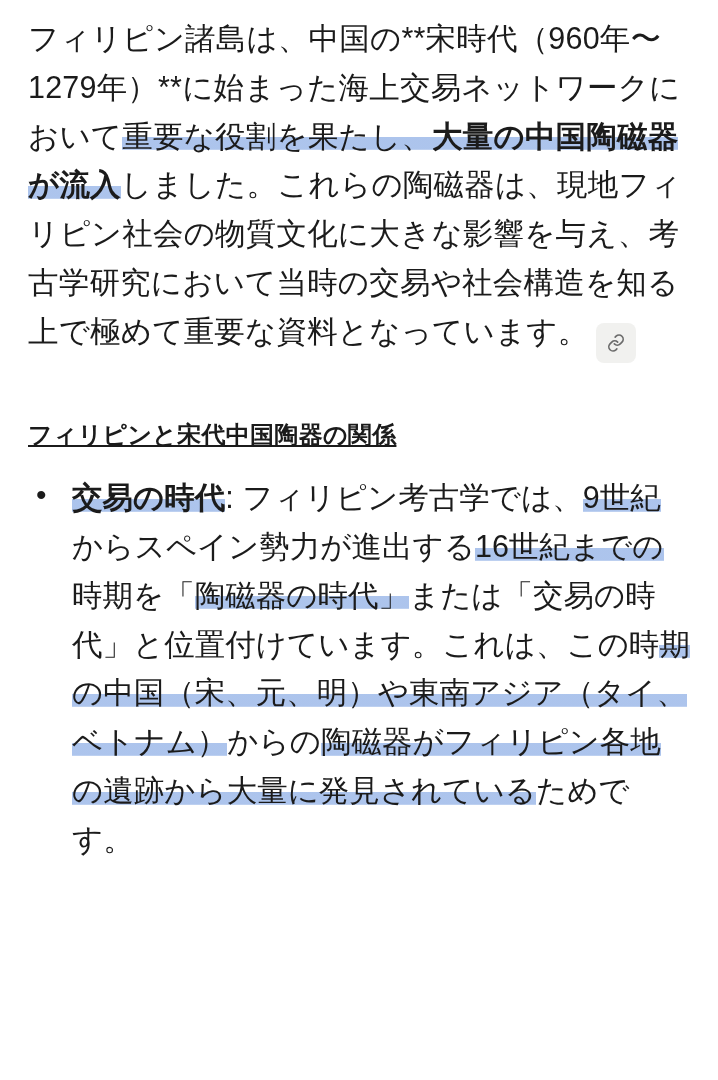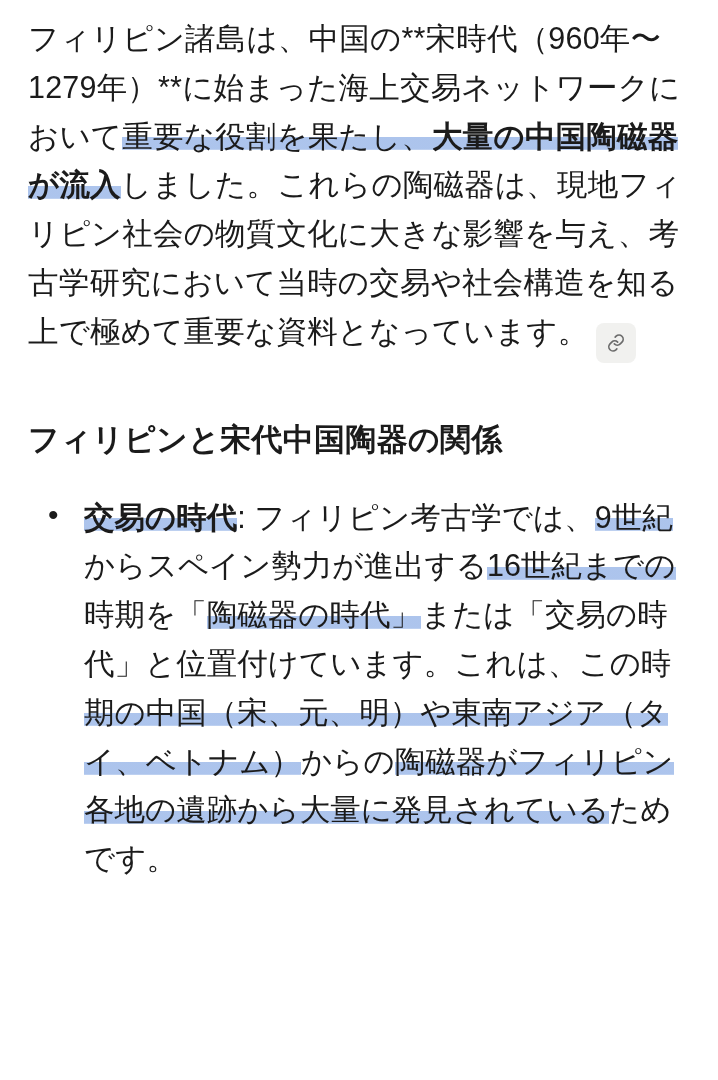--- a/index.html
+++ b/index.html
@@ -44,30 +44,31 @@
     width: 40px;
     height: 40px;
     border-radius: 8px;
     background: #f1f1ef;
     vertical-align: -11px;
     margin-left: 8px;
   }
   .link-chip svg { display:block; }
 
   h2.heading {
-    font-size: 31px;
+    font-size: 24px;
     font-weight: 700;
     letter-spacing: 0.3px;
-    margin: 56px 0 32px 0;
+    margin: 56px 0 22px 0;
     line-height: 1.35;
+    text-decoration: underline;
   }
 
   ul.bullets {
     list-style: none;
-    margin: 12px;
+    margin: 0;
     padding: 0;
   }
   ul.bullets > li {
     position: relative;
     padding-left: 44px;
     margin-bottom: 42px;
     font-size: 30.5px;
     line-height: 1.60;
   }
   ul.bullets > li::before {

